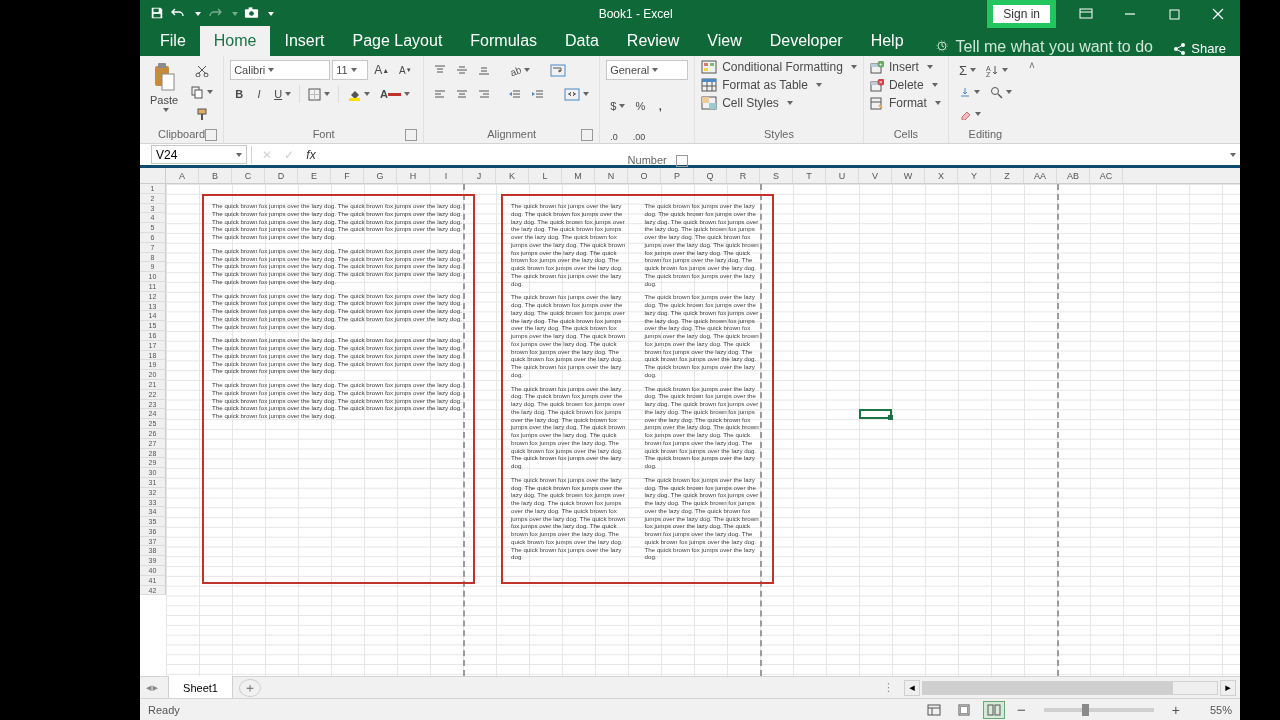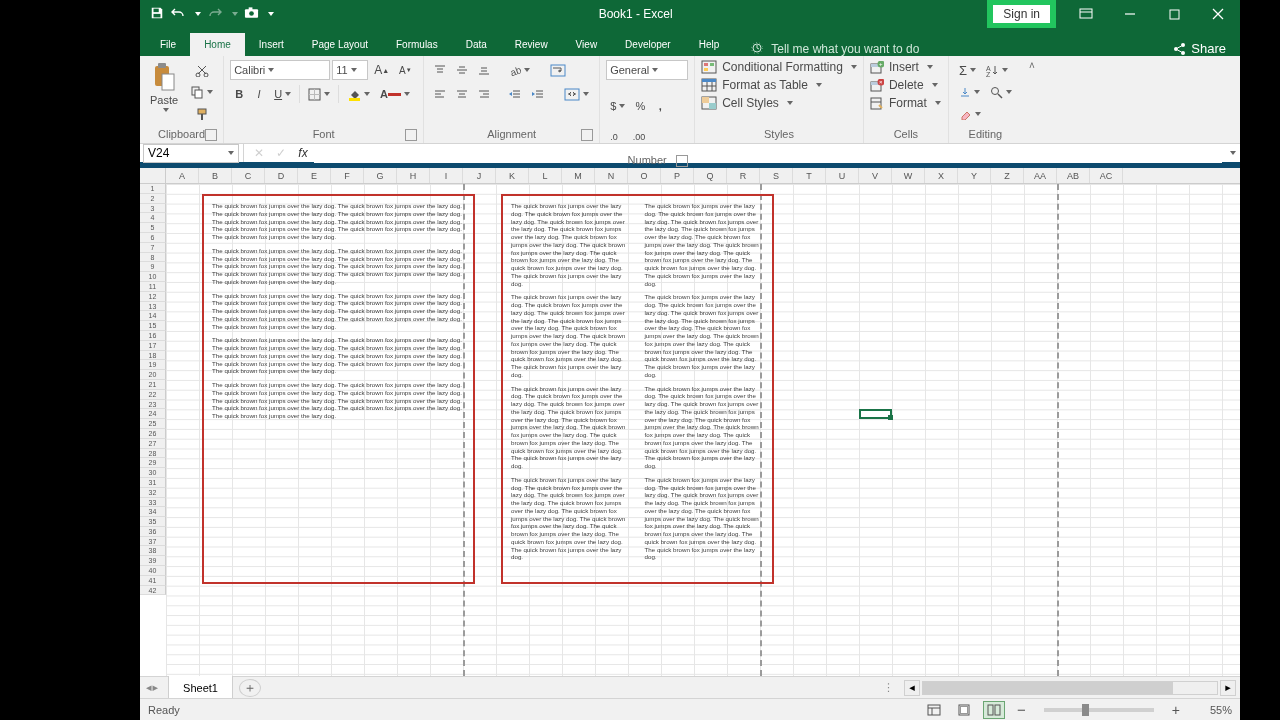--- a/index.html
+++ b/index.html
@@ -9,41 +9,41 @@
   .title-bar { background: #0e6837; height: 28px; display: flex; align-items: center; color: #fff; font-size: 12px; }
   .qa { display: flex; align-items: center; gap: 6px; padding: 0 10px; }
   .qa span, .qa svg { color: #fff; }
   .title-text { flex: 1; text-align: center; }
   .win-btn-group { display: flex; align-items: center; height: 100%; }
   .signin { background: #fff; color: #333; padding: 2px 10px; margin-right: 8px; font-size: 12px; border: 6px solid #22c55e; }
   .win-btn { width: 44px; height: 100%; display: flex; align-items: center; justify-content: center; }
   .win-btn svg { stroke: #fff; }
   
   .tab-row { background: #0e6837; display: flex; align-items: flex-end; height: 28px; padding-left: 6px; }
-  .tab { color: #fff; padding: 6px 14px; font-size: 10px; cursor: pointer; }
+  .tab { color: #fff; padding: 6px 14px; font-size: 16px; cursor: pointer; }
   .tab.active { background: #f1f1f1; color: #1a7347; }
-  .tell-me { flex:1; display:flex; align-items:center; color:#cfe7d9; font-size:12px; padding-left:18px; gap:6px; }
+  .tell-me { flex:1; display:flex; align-items:center; color:#cfe7d9; font-size:16px; padding-left:18px; gap:6px; }
   .share { color:#fff; font-size:13px; padding:0 14px; display:flex; align-items:center; gap:5px; }
   
   .ribbon { background: #f1f1f1; border-bottom: 1px solid #d4d4d4; display: flex; height: 88px; font-size: 11px; color:#4a4a4a; }
   .group { border-right: 1px solid #e1e1e1; display:flex; flex-direction:column; justify-content:space-between; padding:4px 6px 0; }
   .group-body { flex:1; display:flex; align-items:flex-start; gap:4px; }
   .group-label { text-align:center; padding:2px 0 3px; color:#666; position:relative; }
   .dlaunch { position:absolute; right:0; bottom:2px; width:12px; height:12px; border:1px solid #999; }
   .big-btn { display:flex; flex-direction:column; align-items:center; gap:2px; padding:2px 4px; }
   .btn-row { display:flex; gap:2px; align-items:center; }
   .mini-btn { padding:2px 4px; display:flex; align-items:center; justify-content:center; min-width:18px; height:20px; }
   .mini-btn svg, .big-btn svg { display:block; }
   .combo { background:#fff; border:1px solid #c7c7c7; height:20px; display:flex; align-items:center; padding:0 3px; font-size:11px; }
   .drop-arrow { width:0; height:0; border-left:3px solid transparent; border-right:3px solid transparent; border-top:4px solid #666; margin-left:3px; }
   .col { display:flex; flex-direction:column; gap:2px; }
   .styles-list { display:flex; flex-direction:column; gap:4px; font-size:12px; }
   .styles-list .row { display:flex; align-items:center; gap:5px; white-space:nowrap; }
   
-  .namebar { display:flex; align-items:center; border-bottom:6px solid #0c4a6e; height:24px; background:#fff; }
+  .namebar { display:flex; align-items:center; border-bottom:3px solid #0c4a6e; height:24px; background:#fff;padding-left:8px; }
   .namebox { width:96px; border:1px solid #c7c7c7; margin:2px 0 2px 3px; height:19px; display:flex; align-items:center; padding:0 4px; font-size:12px; justify-content:space-between; }
   .fx-sep { width:1px; background:#d4d4d4; height:18px; margin:0 4px; }
   .fx-btn { width:22px; text-align:center; color:#888; font-size:12px; }
   .fx-btn.fx { font-style:italic; color:#333; }
   .formula-input { flex:1; height:19px; border:none; font-size:12px; padding:0 4px; }
   .fbar-exp { width:18px; display:flex; align-items:center; justify-content:center; }
   
   .sheet-area { flex:1; overflow:hidden; position:relative; background:#fff; }
   .col-headers { display:flex; height:16px; background:#f0f0f0; border-bottom:1px solid #ccc; font-size:9px; color:#555; }
   .corner { width:26px; border-right:1px solid #ccc; background:#f0f0f0; }

